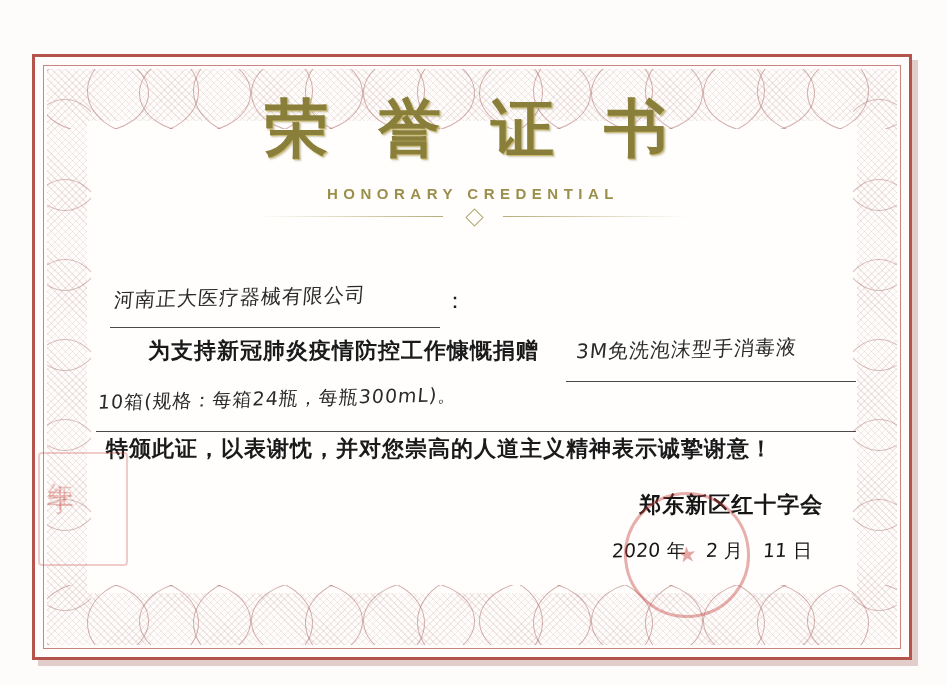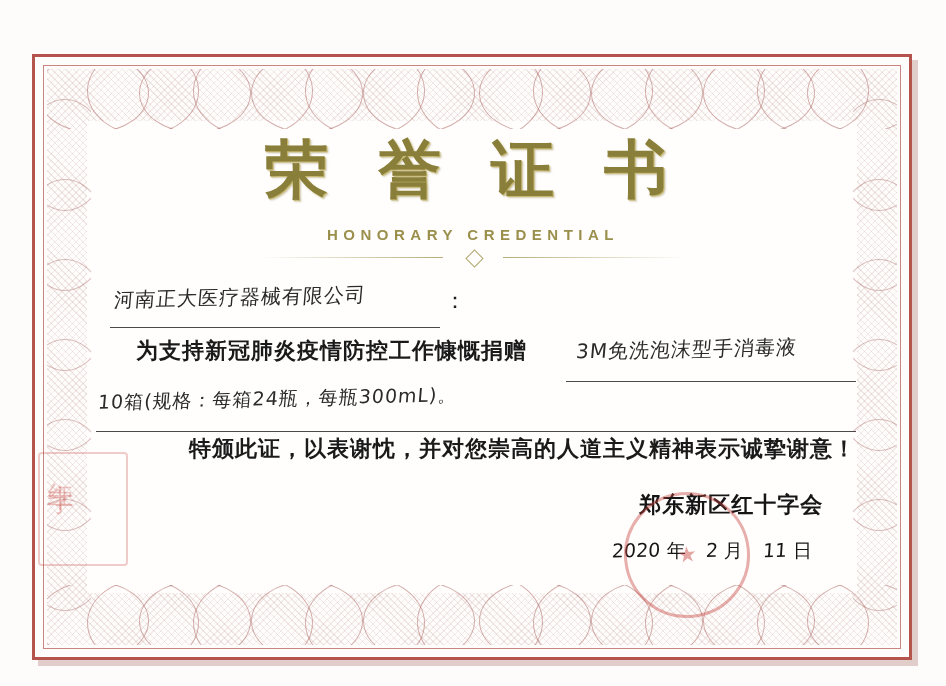--- a/index.html
+++ b/index.html
@@ -105,21 +105,20 @@
     text-align: center;
   }
   .cert-title {
     font-family: "DejaVu Serif", serif;
     font-size: 63px;
     letter-spacing: 14px;
     font-weight: bold;
     color: #8a7f3a;
     text-shadow: 1px 1px 0 #c8b970, 2px 2px 2px rgba(120,105,45,0.35);
     line-height: 1.15;
-    margin-top: 41px;
   }
   .cert-subtitle {
     margin-top: 21px;
     font-family: "Liberation Sans", sans-serif;
     font-size: 15px;
     letter-spacing: 5.5px;
     color: #9b8f4c;
     font-weight: bold;
   }
   .title-rule {
@@ -200,21 +199,21 @@
     font-size: 22px;
     font-family: "DejaVu Sans", sans-serif;
   }
 
   
   #line-donation {
     height: 52px;
   }
   #line-donation .lead {
     position: absolute;
-    left: 40px;
+    left: 52px;
     top: 4px;
   }
   #line-donation .hw {
     position: absolute;
     left: 480px;
     top: 4px;
   }
   #line-donation .ul {
     position: absolute;
     left: 470px;
@@ -235,21 +234,21 @@
     position: absolute;
     left: 0;
     right: 0;
     bottom: 2px;
     border-bottom: 1px solid #4a4a4a;
   }
 
   
   #line-closing {
     height: 52px;
-    text-align: right;
+    text-align: left;
   }
   #line-closing .printed {
     display: inline-block;
     margin-left: 10px;
   }
 
   
   .sign-block {
     position: absolute;
     right: 96px;

